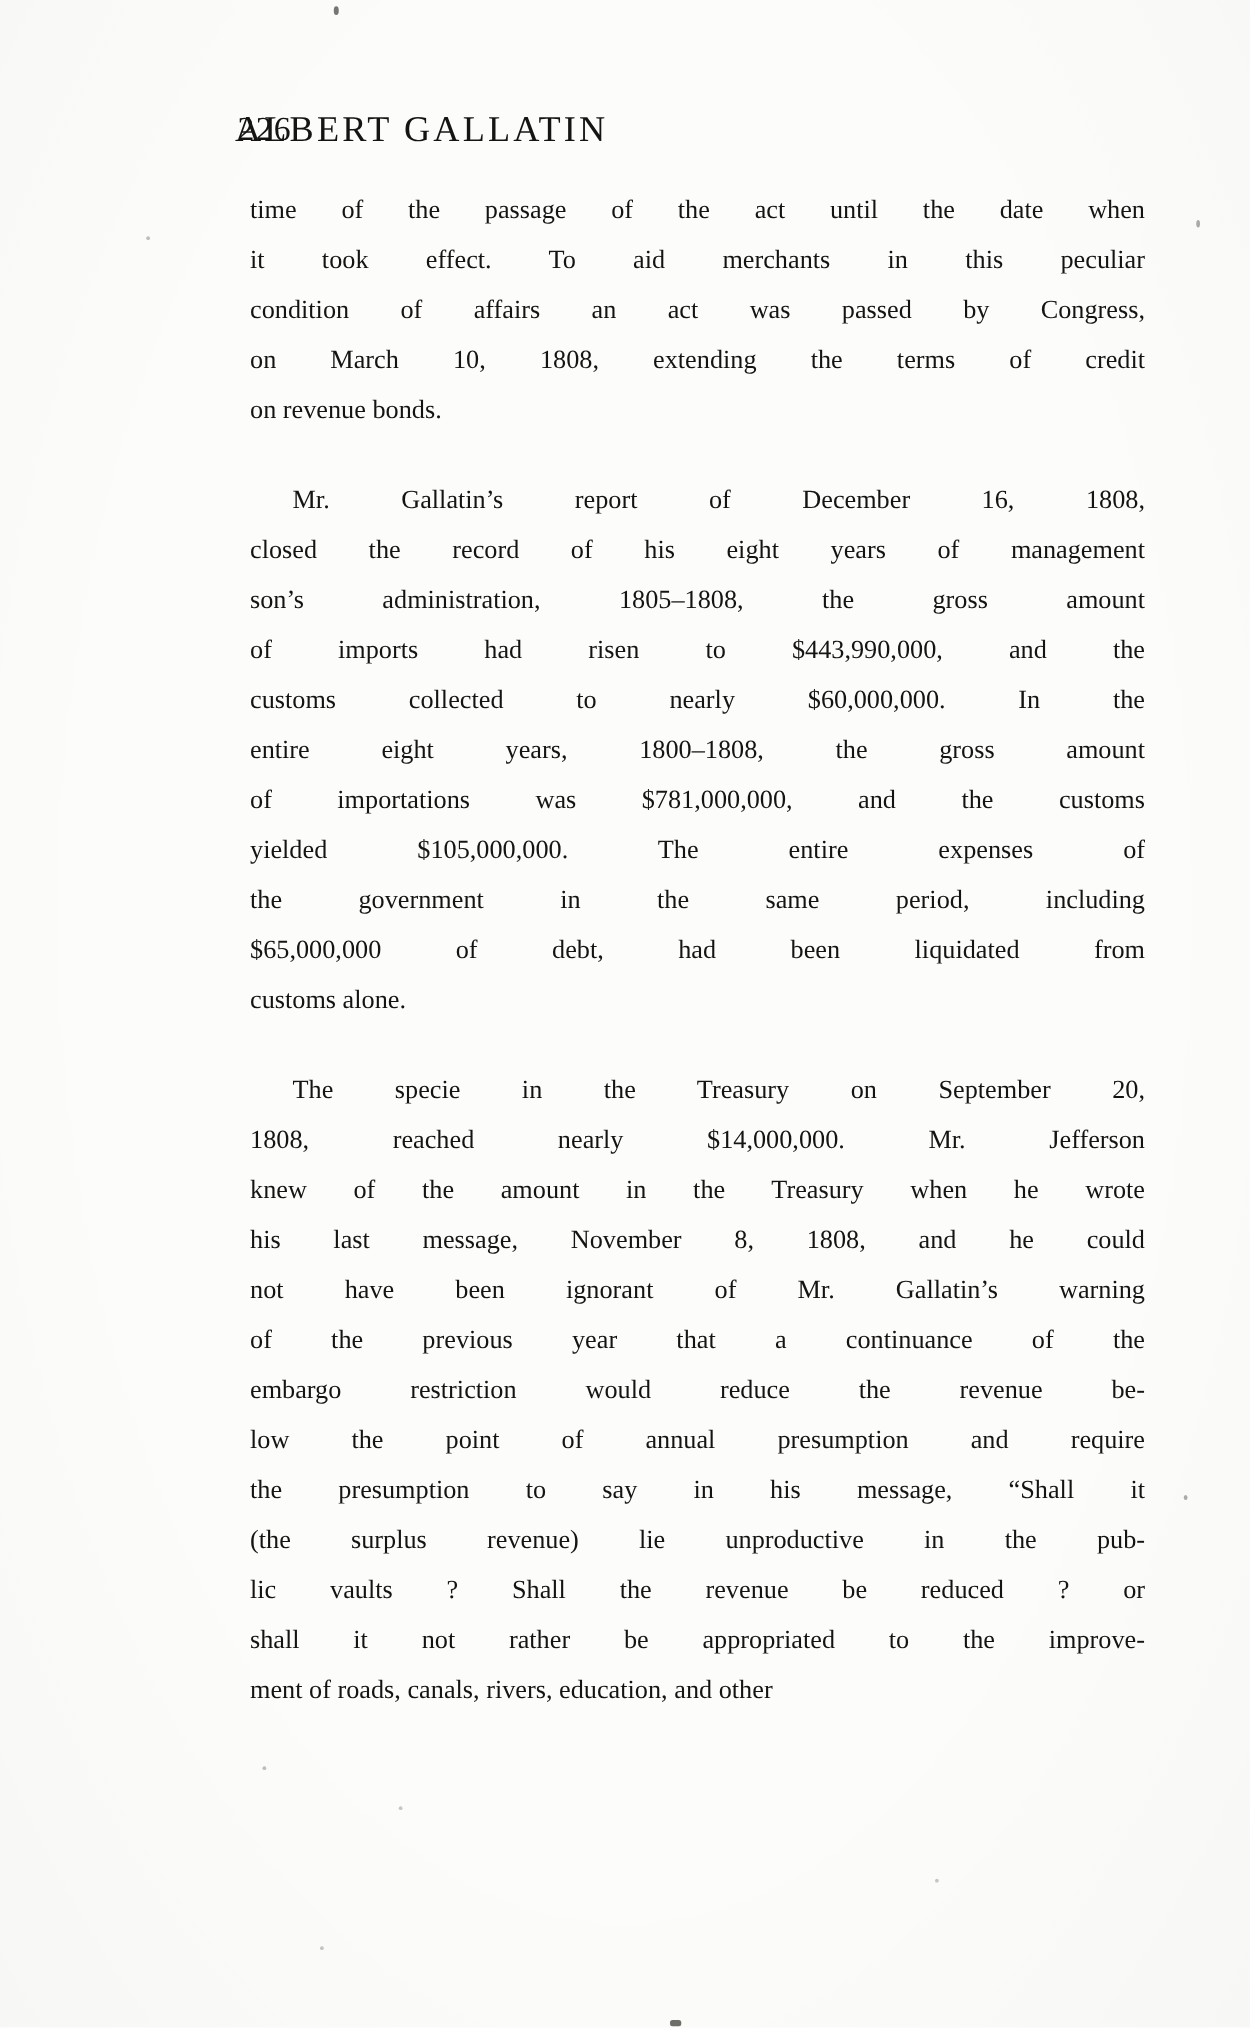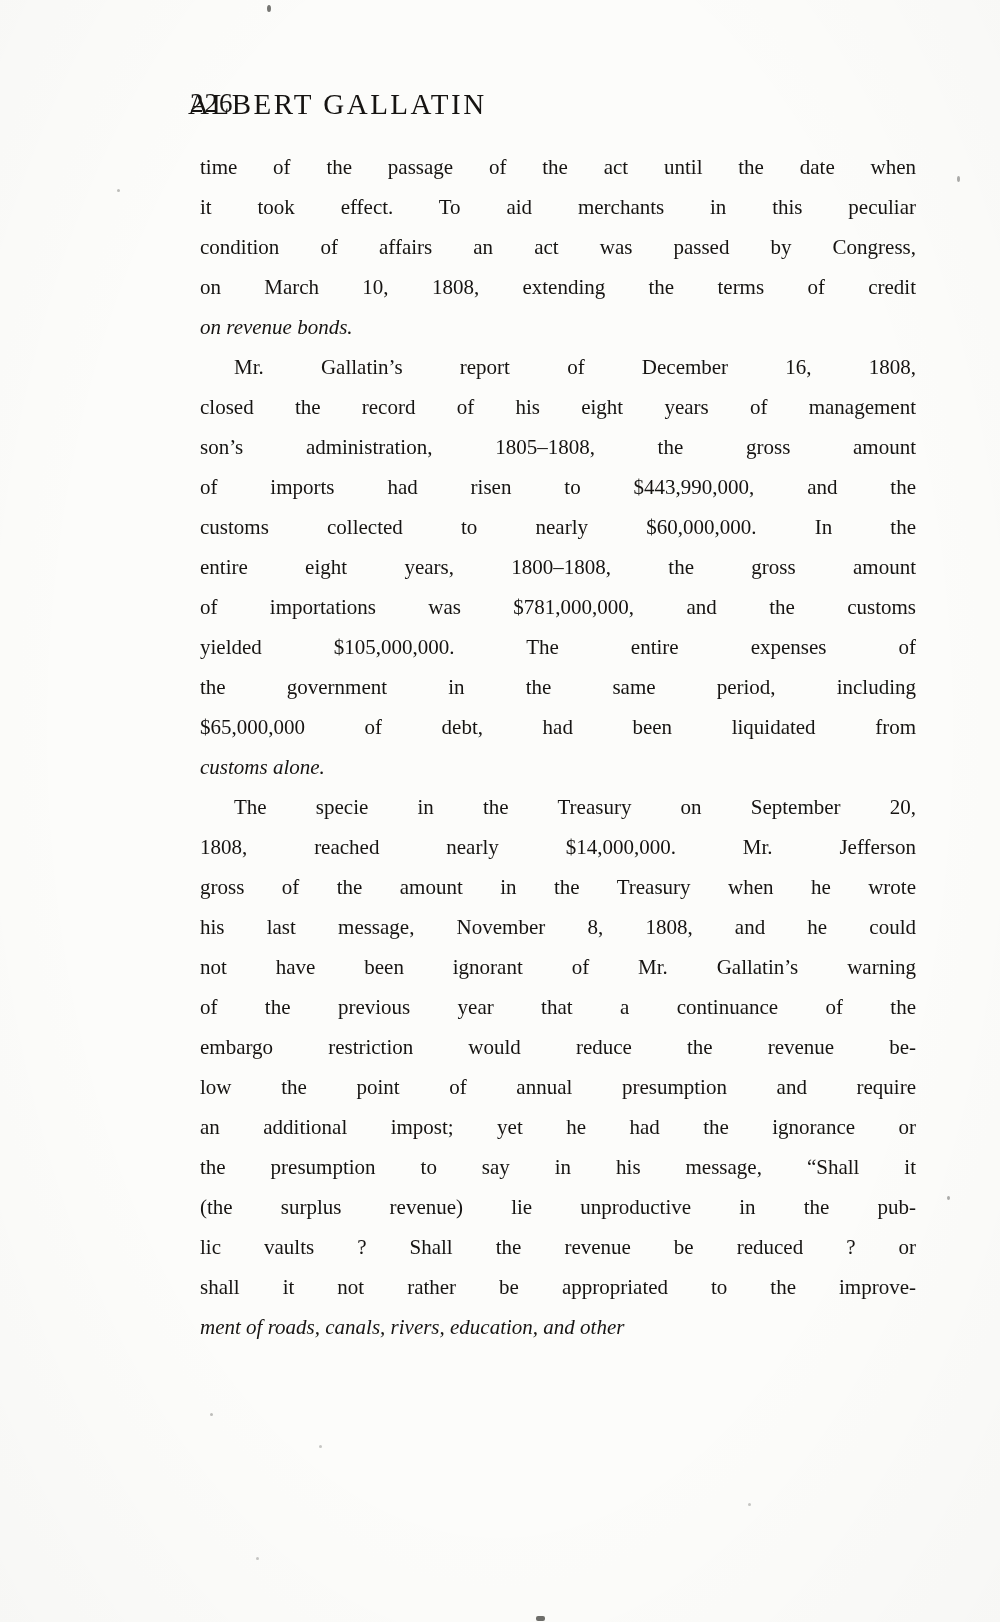--- a/index.html
+++ b/index.html
@@ -51,24 +51,24 @@
   }
   .paragraph {
     margin: 0;
   }
   .line {
     text-align: justify;
     text-align-last: justify;
   }
   .line.last {
     text-align-last: left;
-    font-style: italic;
   }
   .line.indent {
     padding-left: 34px;
+    margin-top: 32px;
   }
   
   .speck {
     position: absolute;
     background: #4a4a46;
     border-radius: 50%;
   }
 </style>
 </head>
 <body>
@@ -97,27 +97,26 @@
       <div class="line">entire eight years, 1800–1808, the gross amount</div>
       <div class="line">of importations was $781,000,000, and the customs</div>
       <div class="line">yielded $105,000,000.  The entire expenses of</div>
       <div class="line">the government in the same period, including</div>
       <div class="line">$65,000,000 of debt, had been liquidated from</div>
       <div class="line last">customs alone.</div>
     </div>
     <div class="paragraph">
       <div class="line indent">The specie in the Treasury on September 20,</div>
       <div class="line">1808, reached nearly $14,000,000.  Mr. Jefferson</div>
-      <div class="line">gross of the amount in the Treasury when he wrote</div>
+      <div class="line">knew of the amount in the Treasury when he wrote</div>
       <div class="line">his last message, November 8, 1808, and he could</div>
       <div class="line">not have been ignorant of Mr. Gallatin’s warning</div>
       <div class="line">of the previous year that a continuance of the</div>
       <div class="line">embargo restriction would reduce the revenue be-</div>
       <div class="line">low the point of annual presumption and require</div>
-      <div class="line">an additional impost; yet he had the ignorance or</div>
       <div class="line">the presumption to say in his message, “Shall it</div>
       <div class="line">(the surplus revenue) lie unproductive in the pub-</div>
       <div class="line">lic vaults ?  Shall the revenue be reduced ? or</div>
       <div class="line">shall it not rather be appropriated to the improve-</div>
       <div class="line last">ment of roads, canals, rivers, education, and other</div>
     </div>
   </div>
 
 <div class="speck" style="left:267px; top:5px;  width:4px; height:7px; opacity:.75;"></div>
 <div class="speck" style="left:957px; top:176px; width:3px; height:6px; opacity:.45;"></div>

